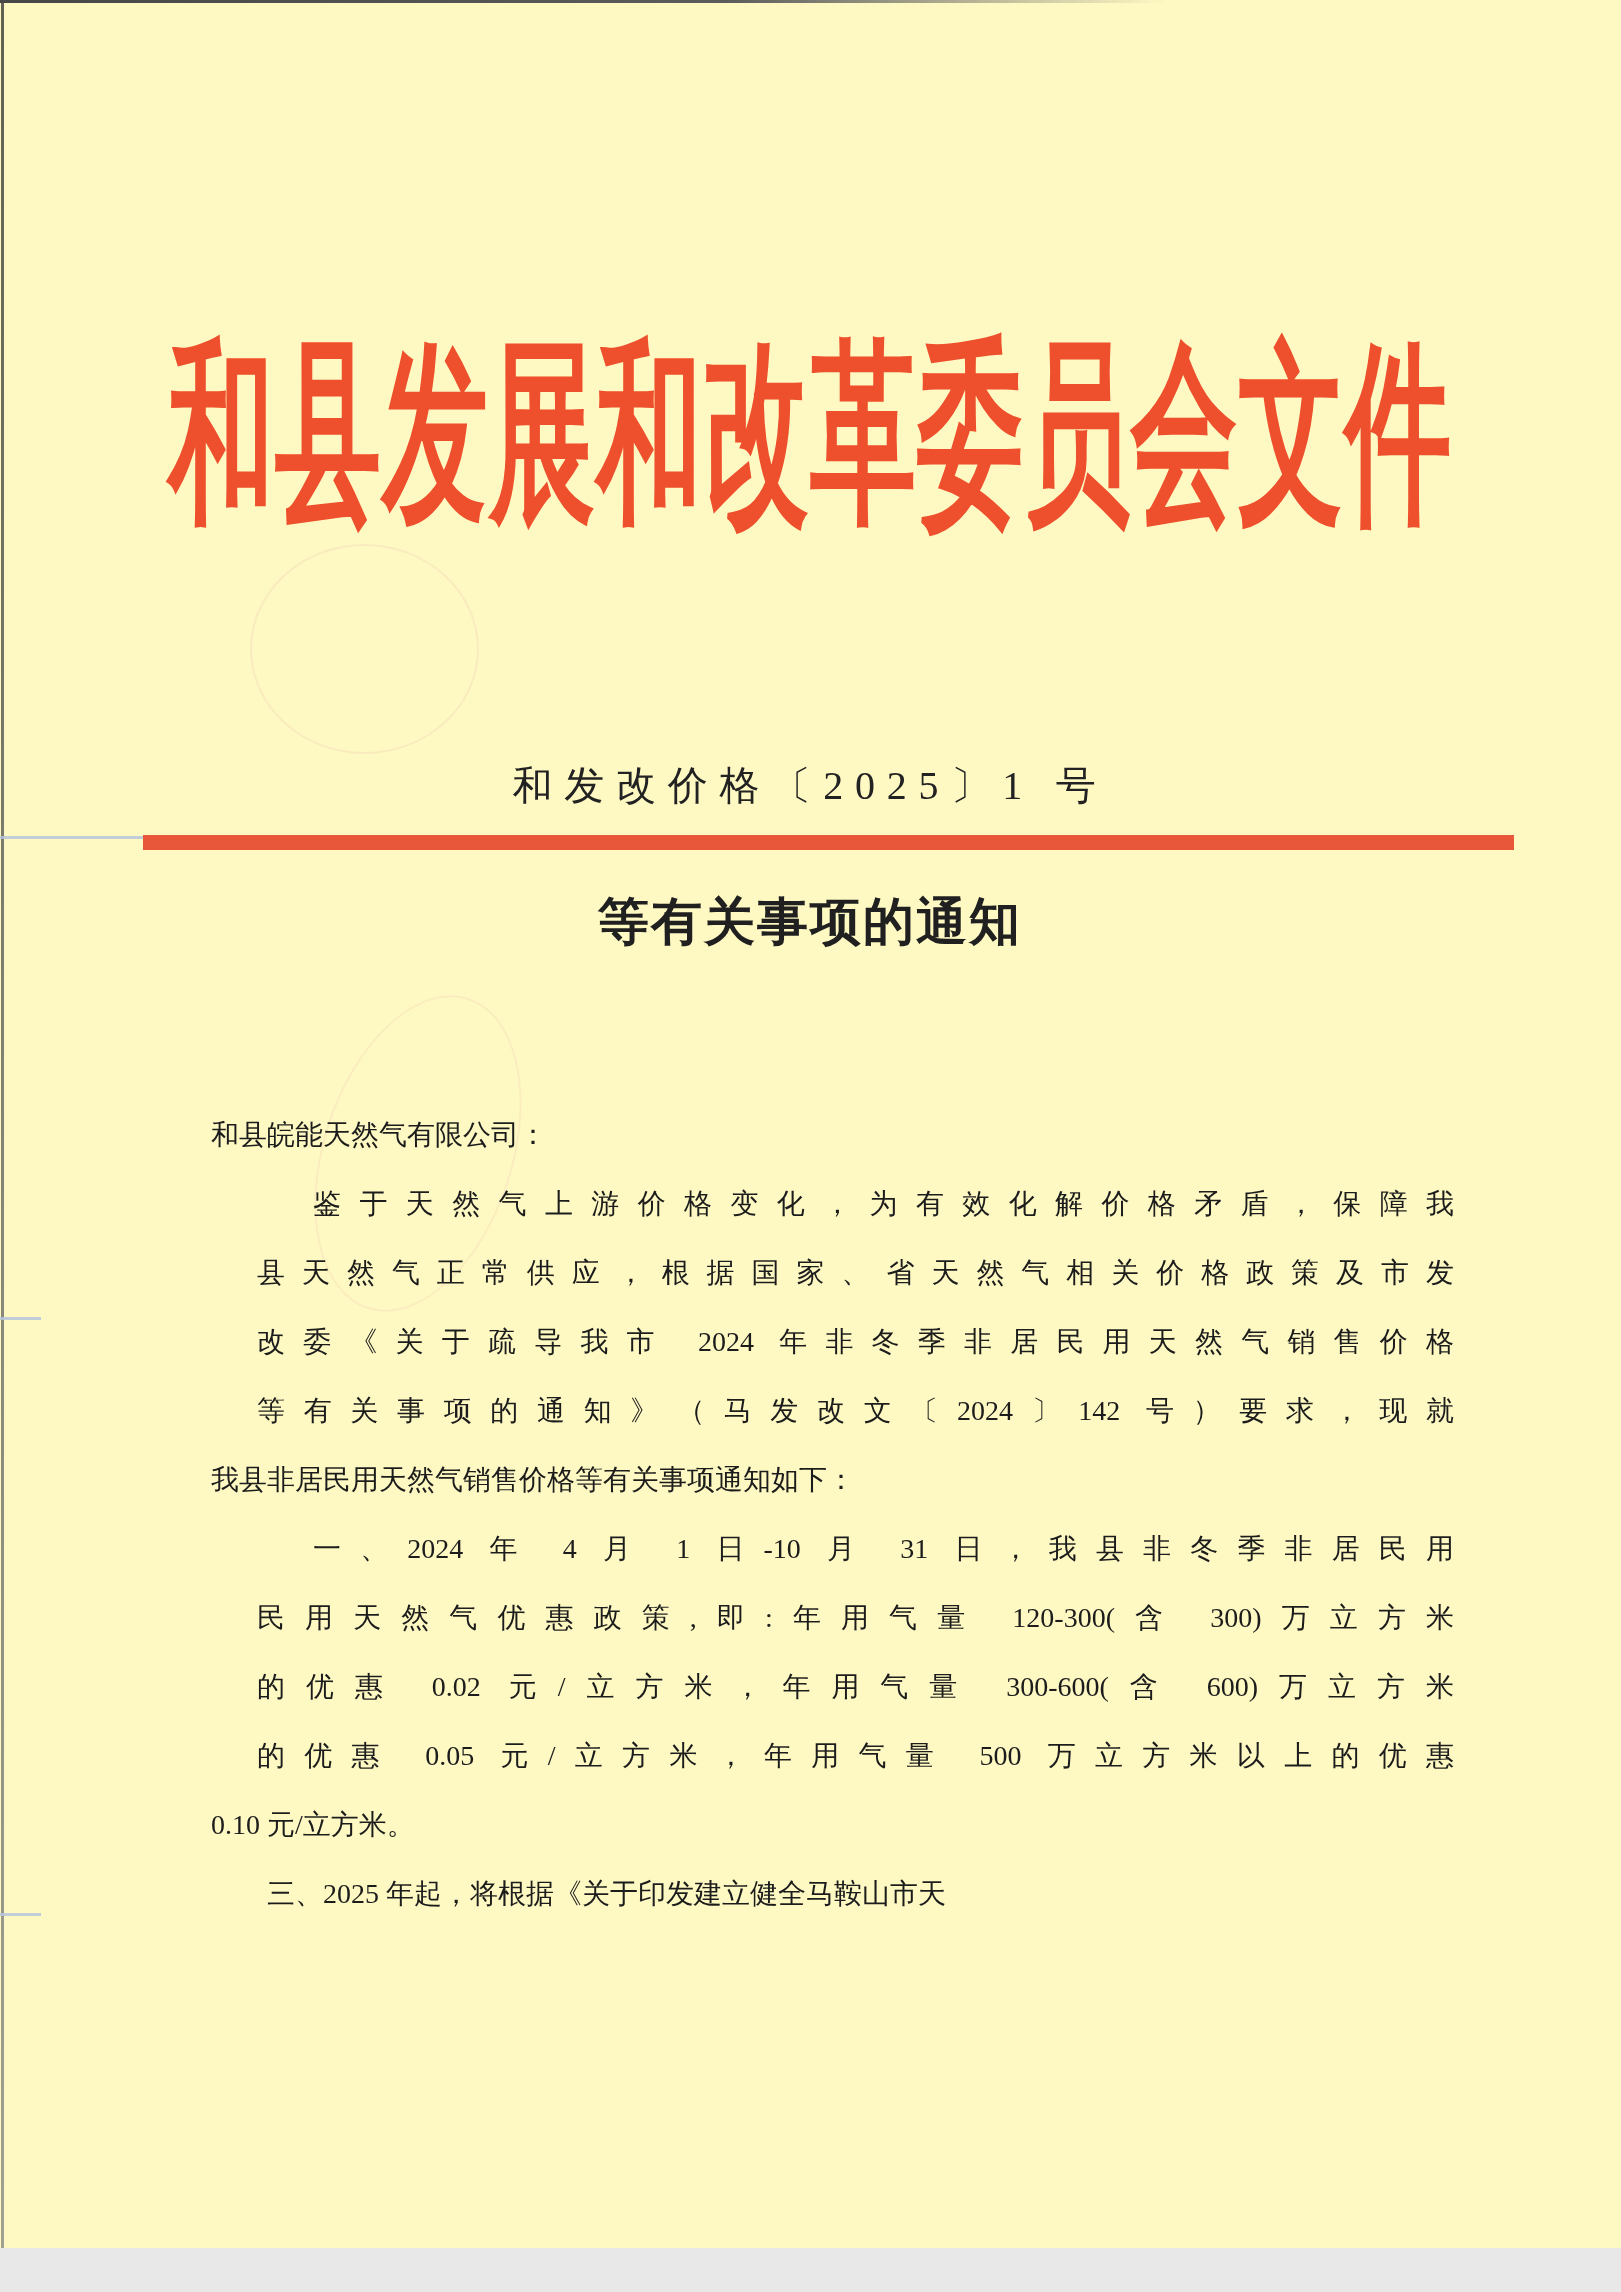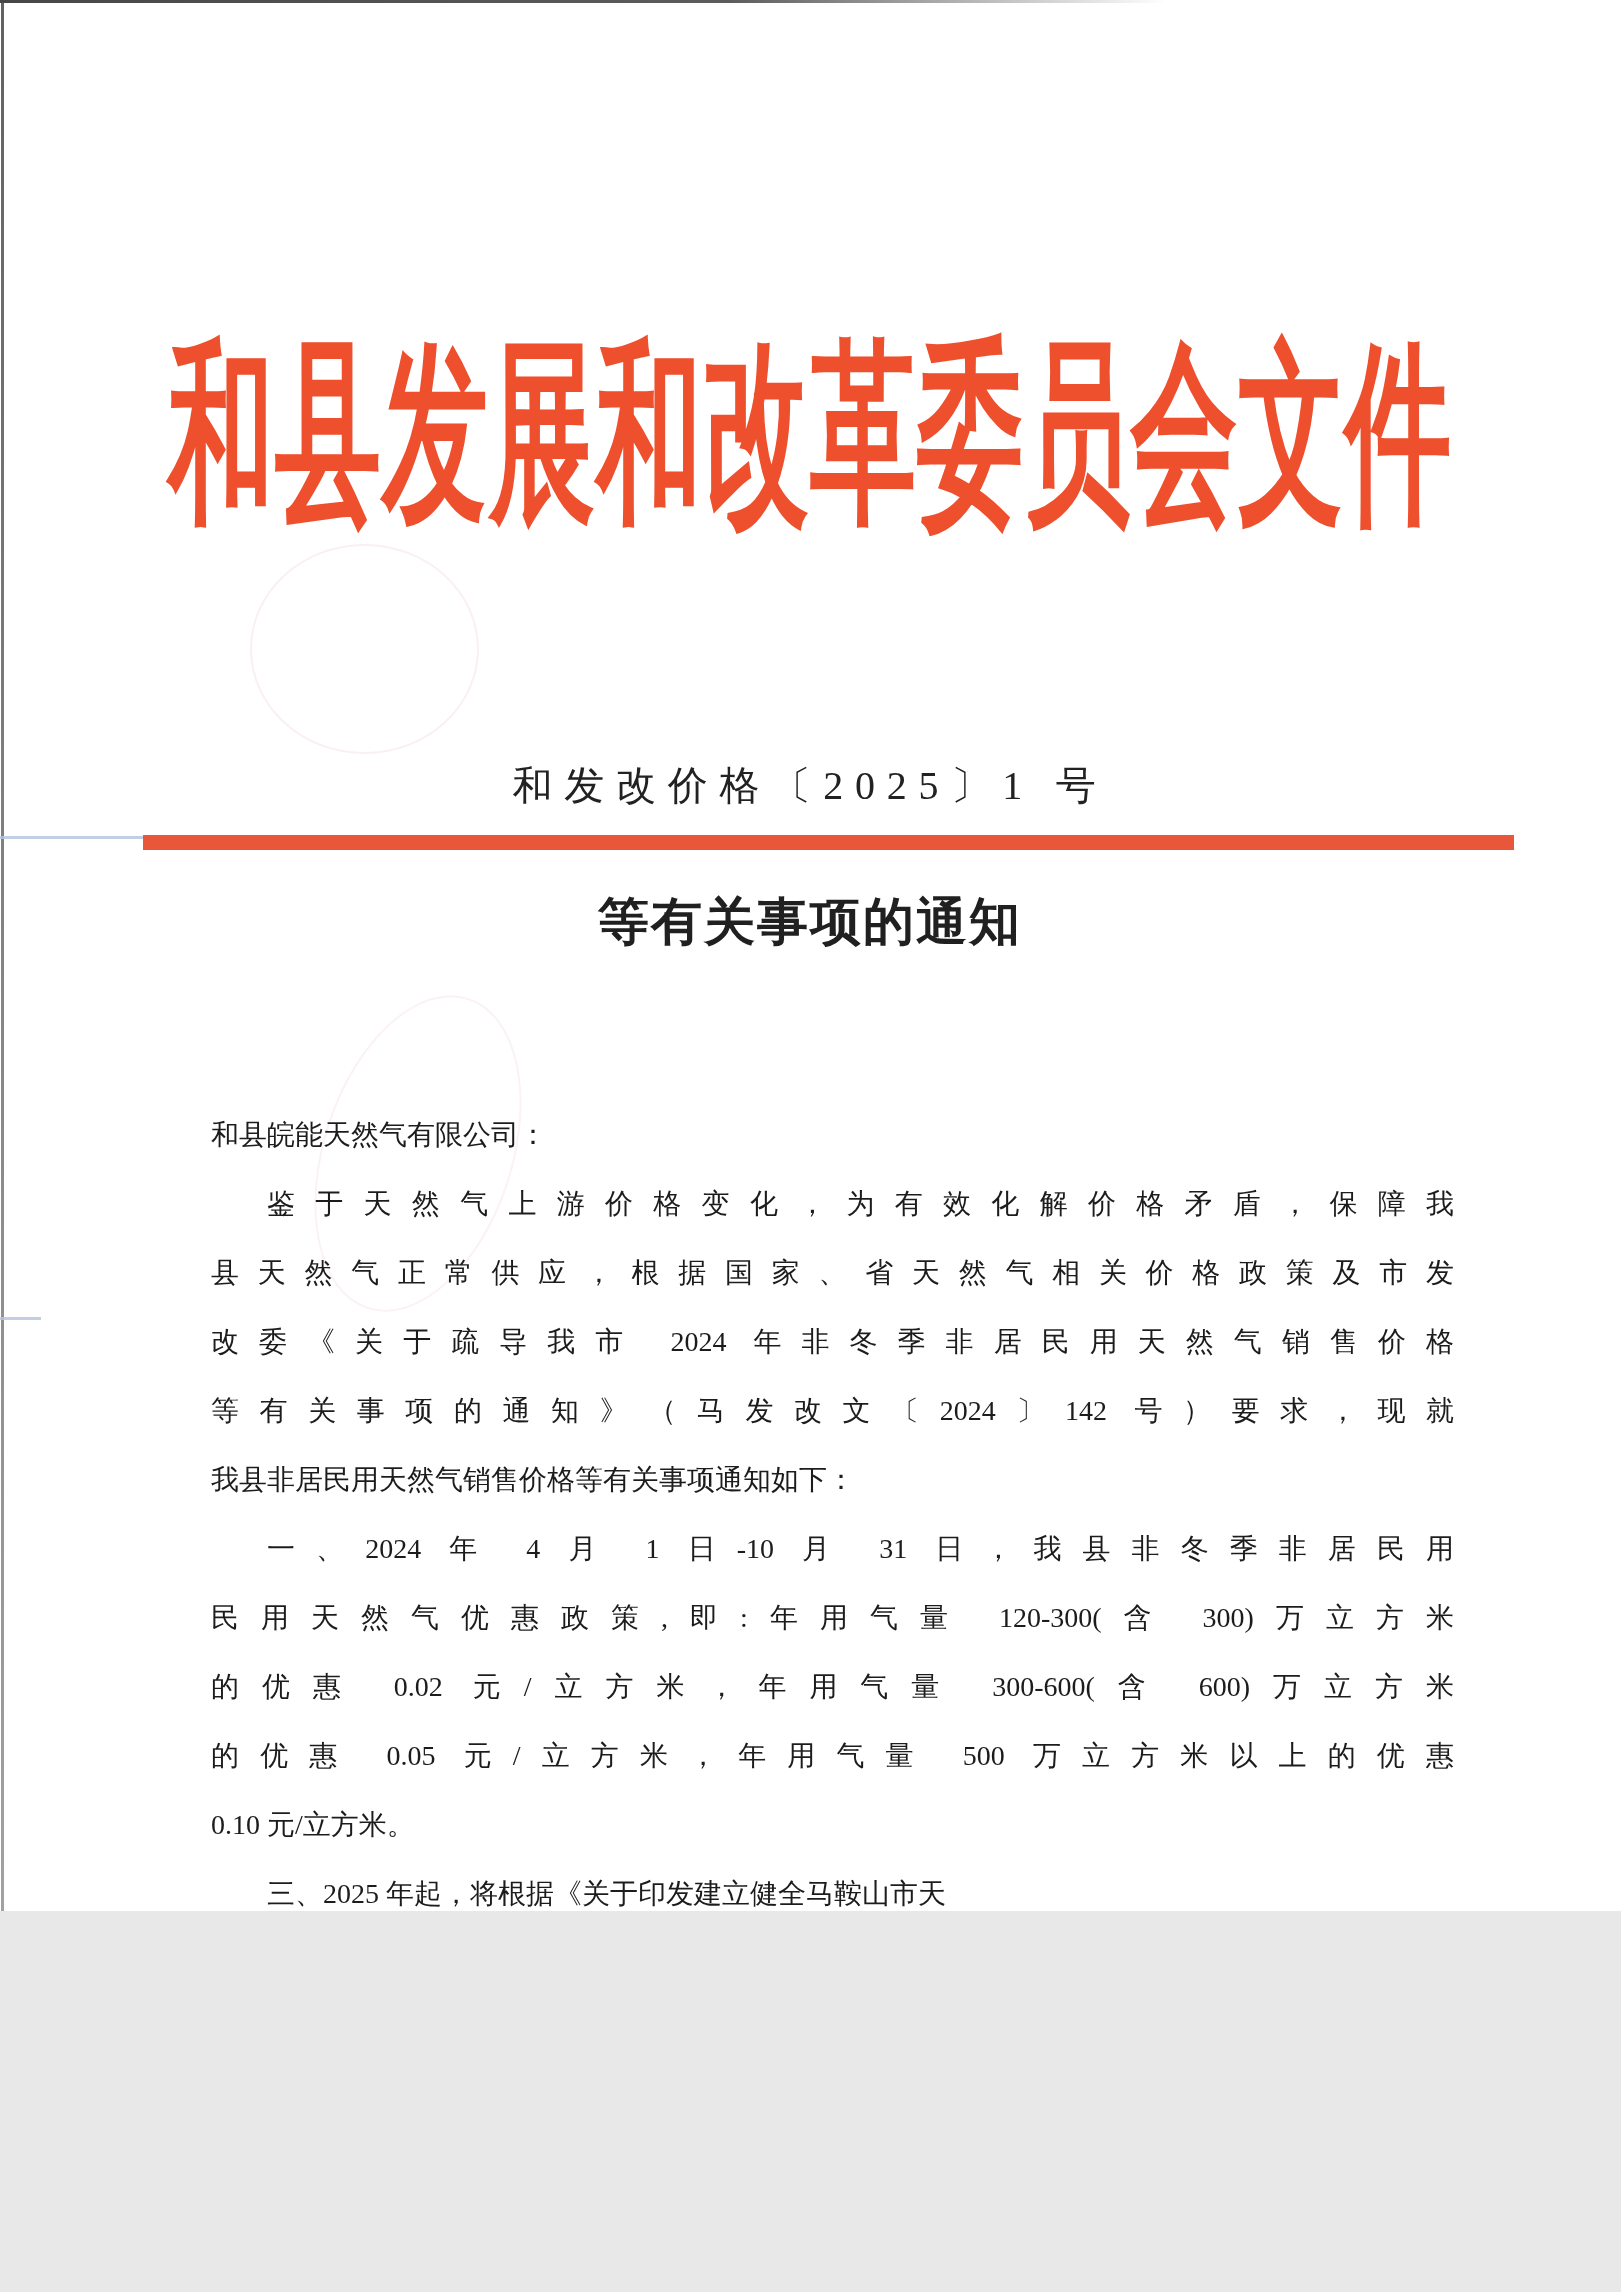--- a/index.html
+++ b/index.html
@@ -3,22 +3,22 @@
 <meta charset="utf-8">
 <style>
   :root{
     --header-red:#ee4f2c;
     --rule-red:#e8573a;
     --ink:#1c1c1c;
   }
   html,body{margin:0;padding:0;background:#e8e8e8;}
   .page{
     position:relative;
-    width:1621px;height:1911px;
-    background:#ffffff;
+    width:1621px;height:2248px;
+    background:#fef9c3;
     overflow:hidden;
     font-family:"Liberation Serif","DejaVu Serif",serif;
   }
   
   .edge-left{position:absolute;left:1px;top:0;width:2.9px;height:100%;
     background:linear-gradient(#3a3a3a,#6d6d6d 60%,#8a8a8a);opacity:.8;}
   .edge-top{position:absolute;left:0;top:0;height:2.9px;width:100%;
     background:linear-gradient(90deg,#474747 0%,#5c5c5c 45%,rgba(120,120,120,0) 72%);}
   .streak{position:absolute;background:#b7c6de;height:2.9px;opacity:.85;}
   .streak.s1{left:0;top:836px;width:145px;}
@@ -55,21 +55,21 @@
     letter-spacing:2px;color:#202020;
     font-family:"Liberation Sans","DejaVu Sans",sans-serif;
   }
   
   .body{
     position:absolute;left:211px;top:1100px;width:1243px;
     font-size:28px;line-height:69px;color:var(--ink);
   }
   .line{height:69px;white-space:nowrap;}
   .line.indent{text-indent:2em;}
-  .line.fill{white-space:normal;text-align:justify;text-align-last:justify;}
+  .line.fill{white-space:normal;text-align:justify;text-align-last:justify;margin-left:46px;}
 </style>
 </head>
 <body>
 
 <div class="page">
 
   <div class="edge-left"></div>
   <div class="edge-top"></div>
   <div class="streak s1"></div>
   <div class="streak s2"></div>

